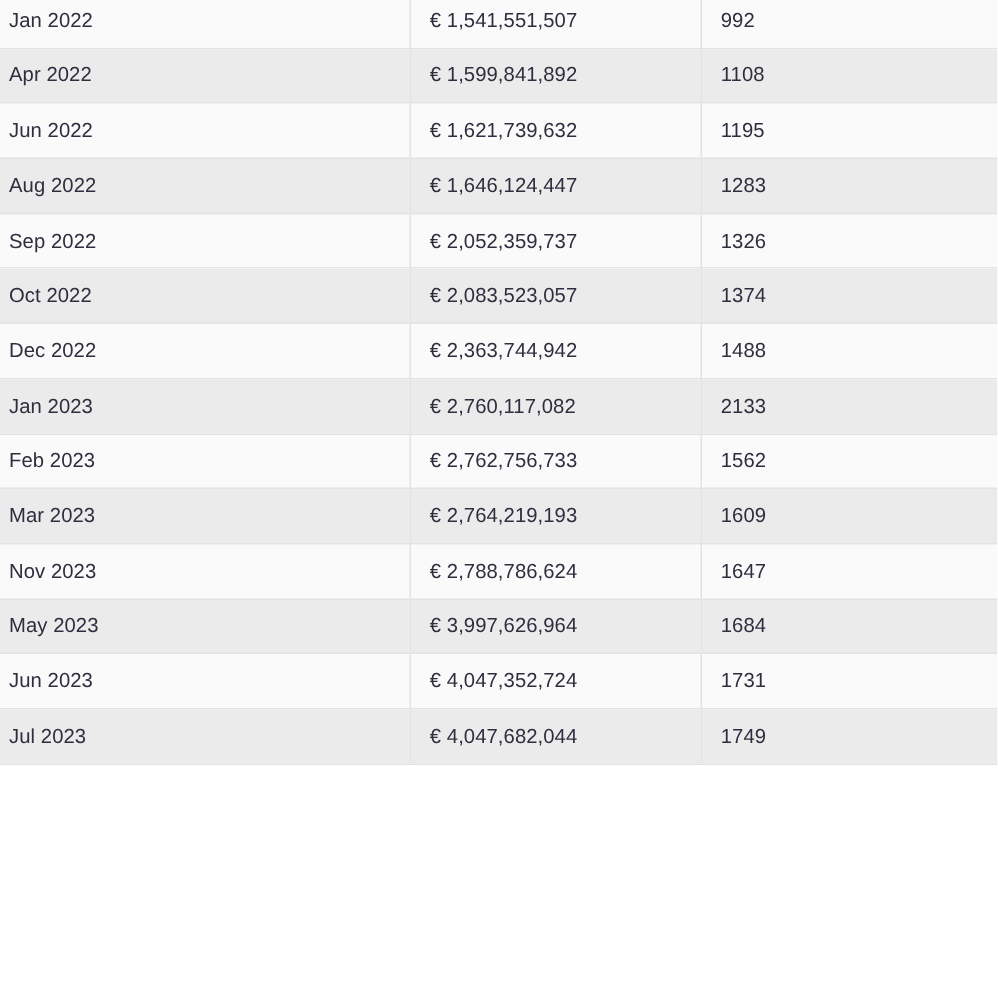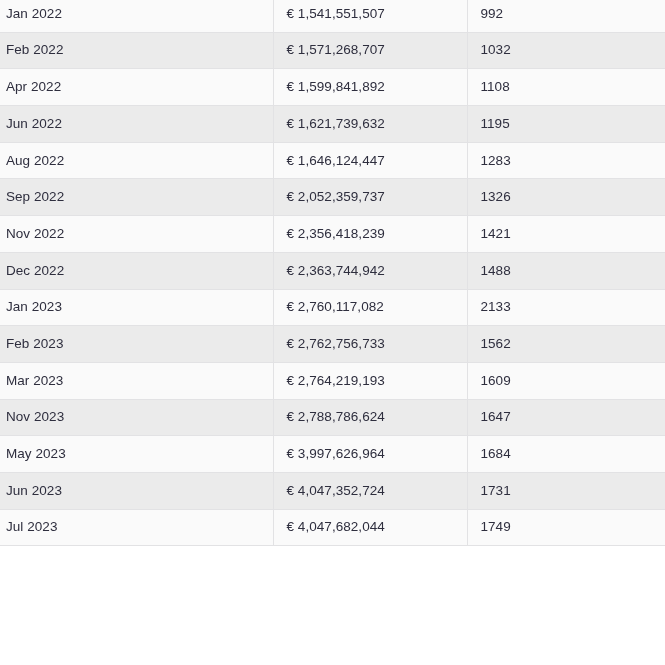--- a/index.html
+++ b/index.html
@@ -68,48 +68,43 @@
     <col class="col-amount">
     <col class="col-count">
   </colgroup>
   <tbody>
       <tr>
         <td class="cell-period">Jan 2022</td>
         <td class="cell-amount">€ 1,541,551,507</td>
         <td class="cell-count">992</td>
       </tr>
       <tr>
-        <td class="cell-period">Feb 2022</td>
-        <td class="cell-amount">€ 1,571,268,707</td>
-        <td class="cell-count">1032</td>
-      </tr>
-      <tr>
         <td class="cell-period">Apr 2022</td>
         <td class="cell-amount">€ 1,599,841,892</td>
         <td class="cell-count">1108</td>
       </tr>
       <tr>
         <td class="cell-period">Jun 2022</td>
         <td class="cell-amount">€ 1,621,739,632</td>
         <td class="cell-count">1195</td>
       </tr>
       <tr>
         <td class="cell-period">Aug 2022</td>
         <td class="cell-amount">€ 1,646,124,447</td>
         <td class="cell-count">1283</td>
       </tr>
       <tr>
         <td class="cell-period">Sep 2022</td>
         <td class="cell-amount">€ 2,052,359,737</td>
         <td class="cell-count">1326</td>
       </tr>
       <tr>
-        <td class="cell-period">Nov 2022</td>
-        <td class="cell-amount">€ 2,356,418,239</td>
-        <td class="cell-count">1421</td>
+        <td class="cell-period">Oct 2022</td>
+        <td class="cell-amount">€ 2,083,523,057</td>
+        <td class="cell-count">1374</td>
       </tr>
       <tr>
         <td class="cell-period">Dec 2022</td>
         <td class="cell-amount">€ 2,363,744,942</td>
         <td class="cell-count">1488</td>
       </tr>
       <tr>
         <td class="cell-period">Jan 2023</td>
         <td class="cell-amount">€ 2,760,117,082</td>
         <td class="cell-count">2133</td>

